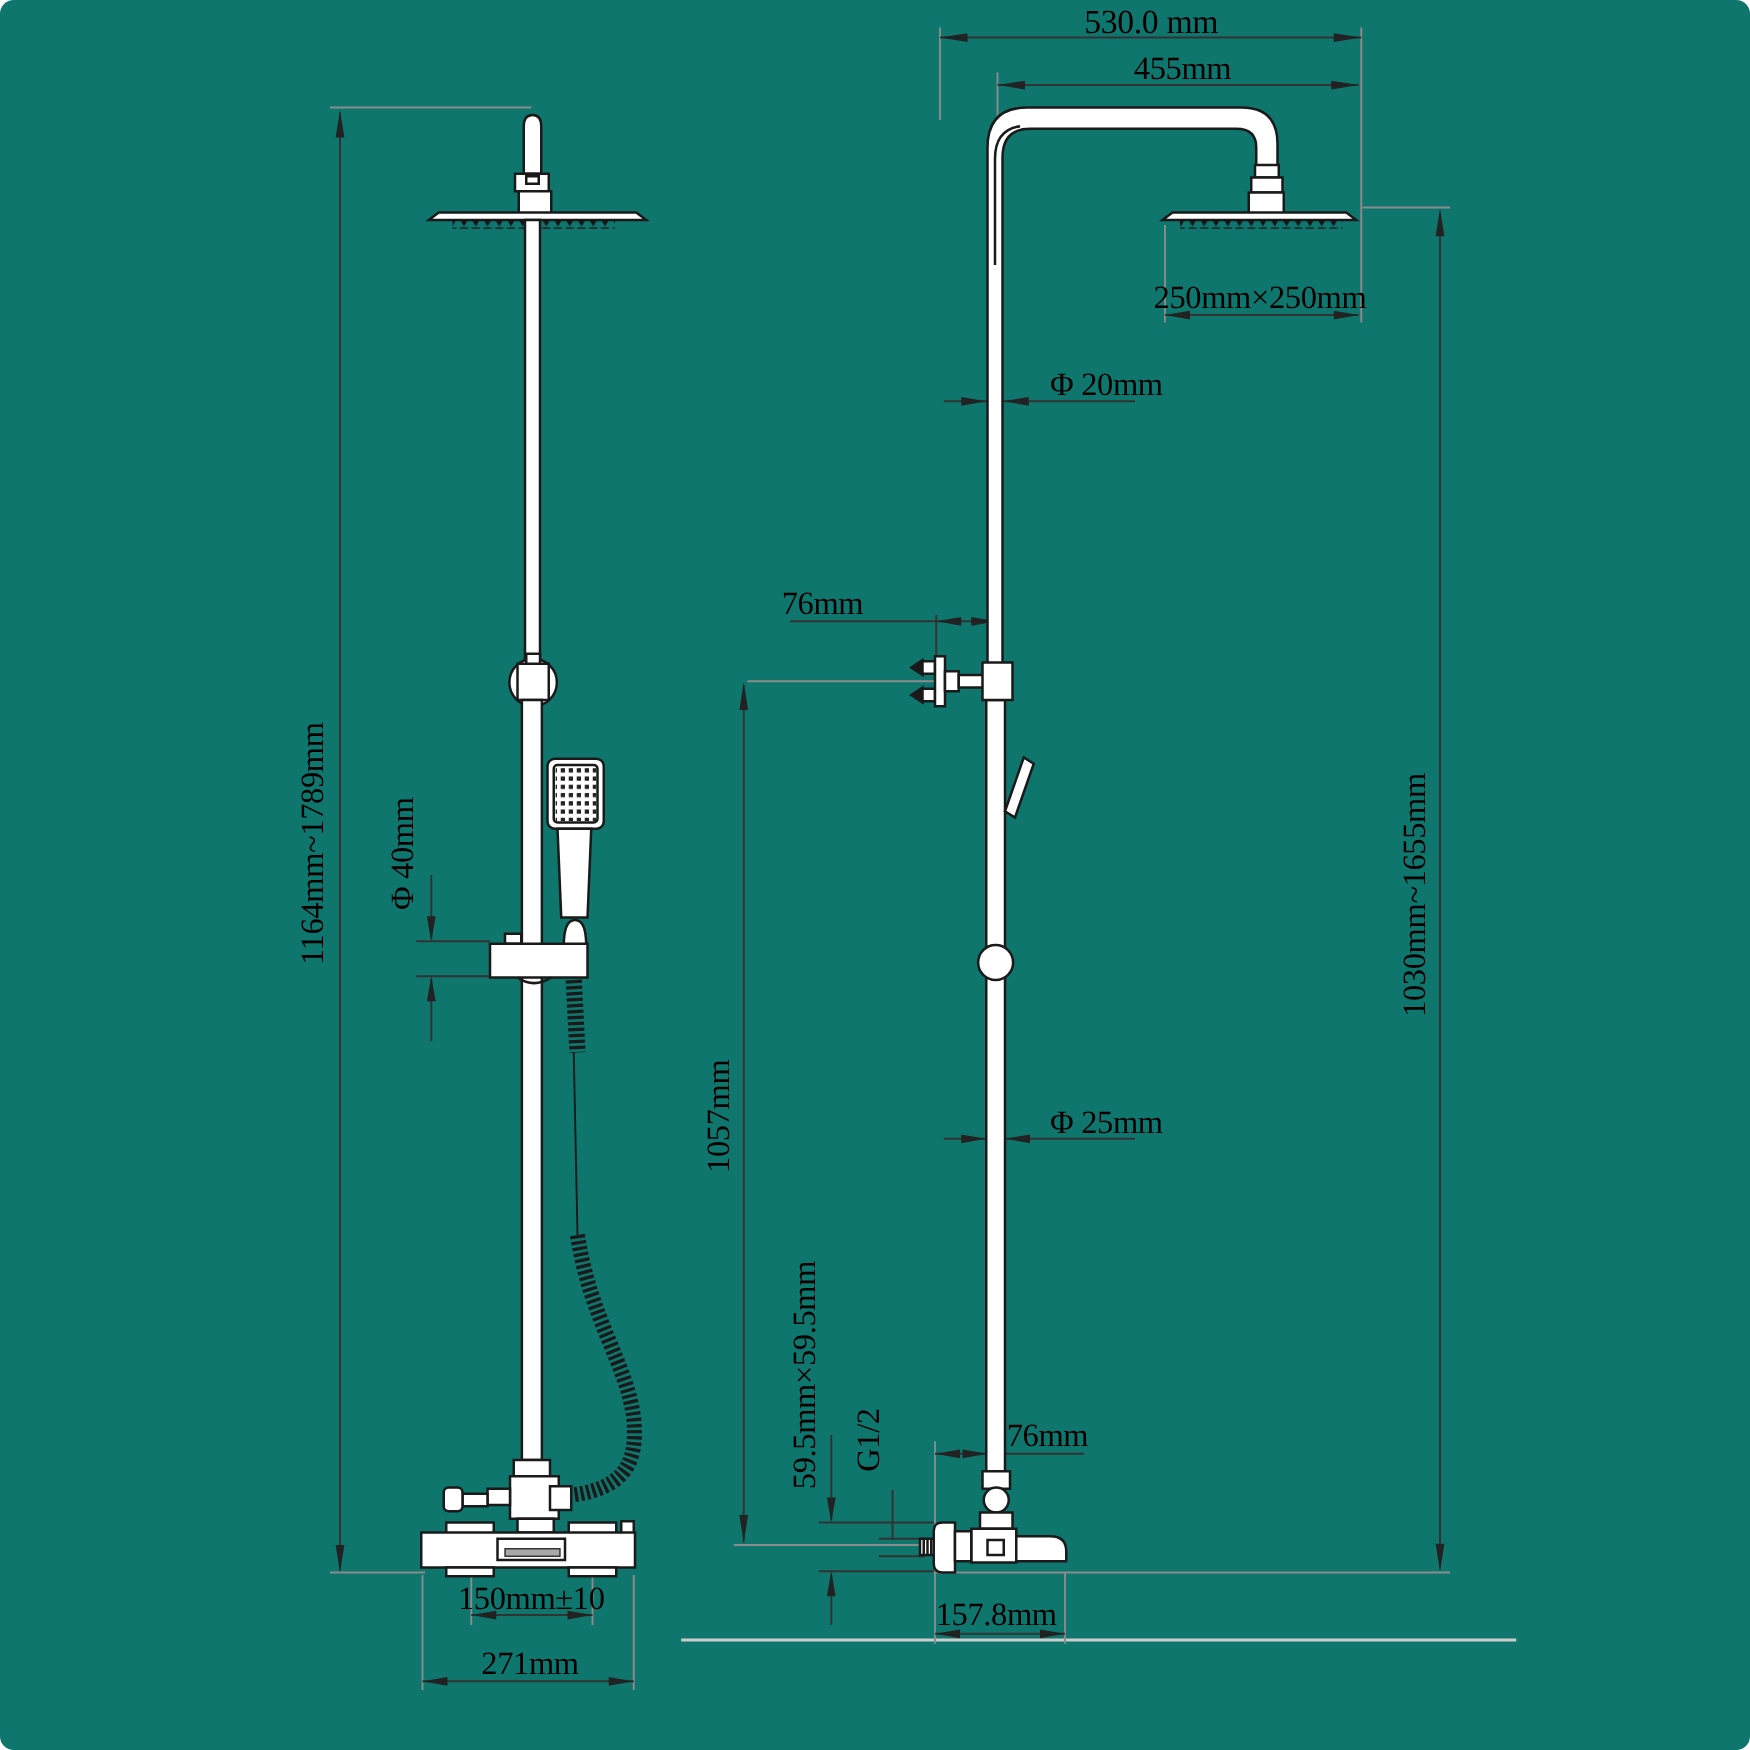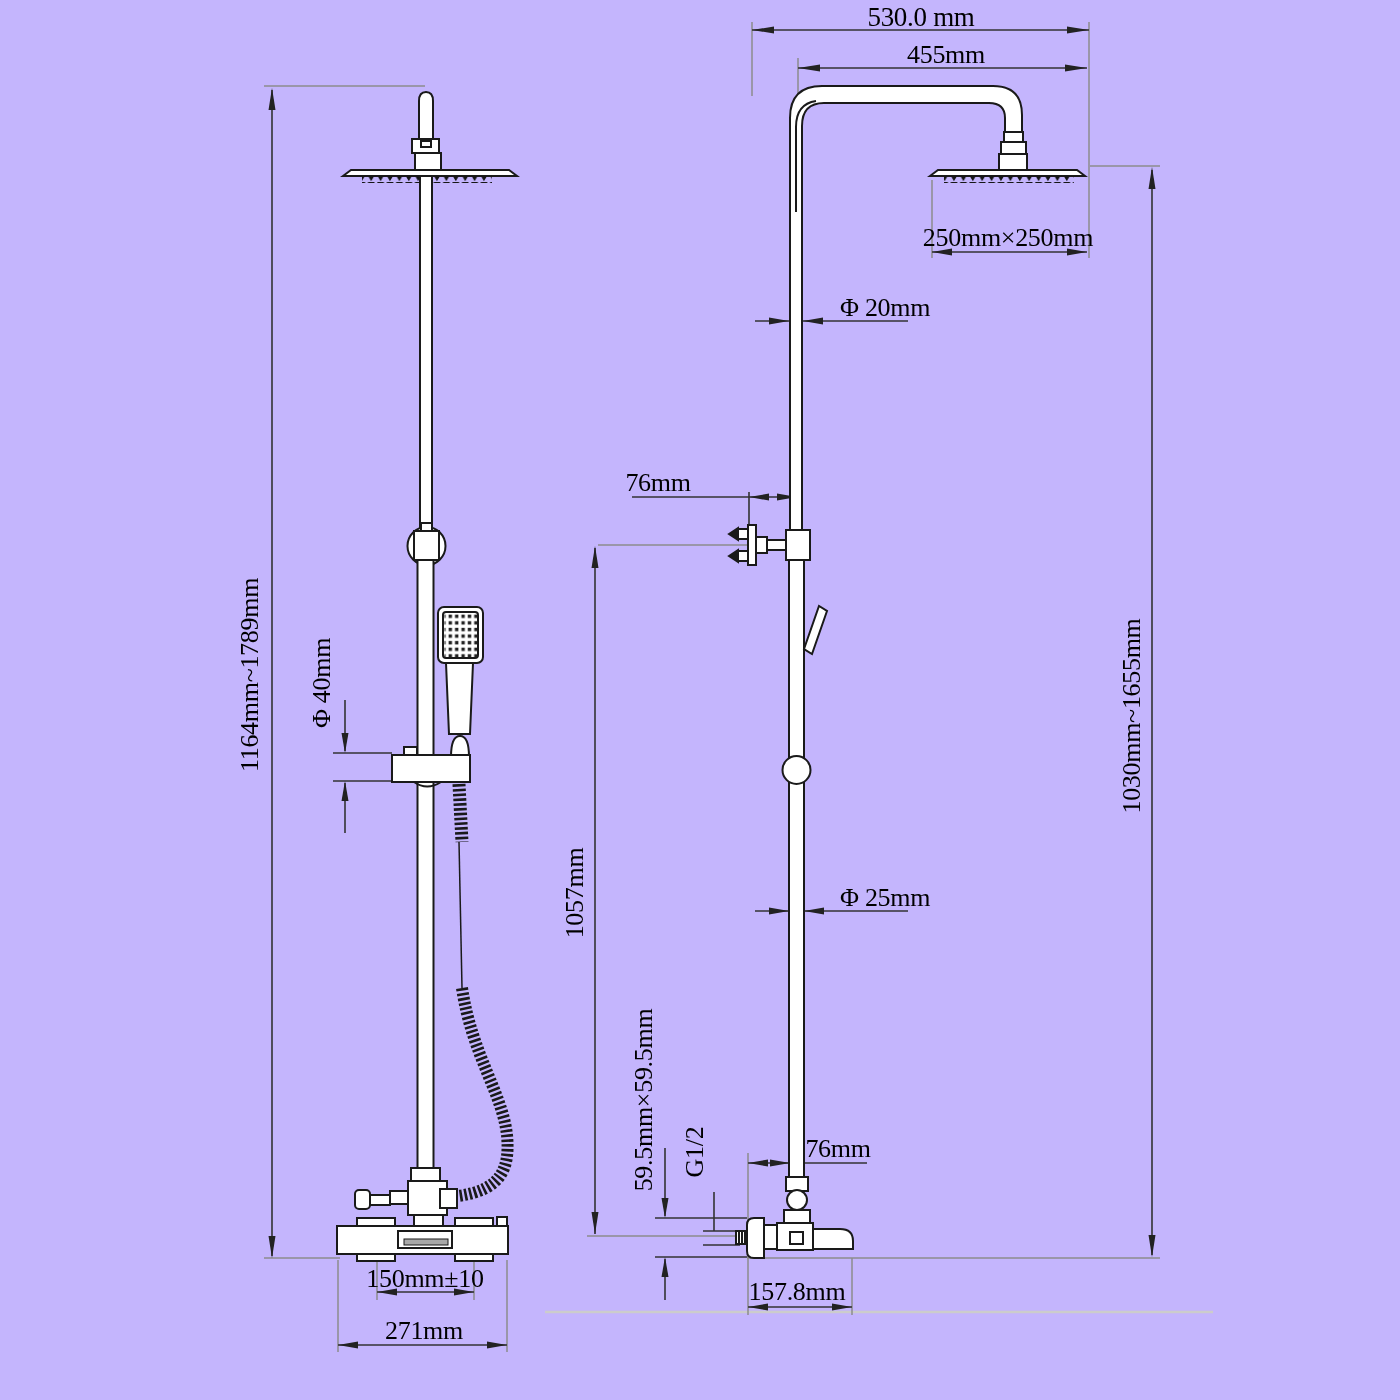--- a/index.html
+++ b/index.html
@@ -1,18 +1,19 @@
 <!DOCTYPE html>
 <html><head>
 <meta charset="utf-8">
 <style>
   html,body{margin:0;padding:0;background:#fff;}
   .canvas{
-    position:relative;width:1400px;height:1400px;background:#c4b5fd;
+    position:relative;width:1400px;height:1400px;background:#0f766e;
     font-family:"Liberation Serif", serif;
+    border-radius:11px;
   }
   svg{display:block;}
   text{
     fill:#000000;
     font-family:"Liberation Serif", serif;
     letter-spacing:-0.3px;
   }
   .dim-text{font-size:26px;}
   .dim-text-lg{font-size:27px;}
   .obj{stroke:#1a1a1a;stroke-width:2;fill:none;}

